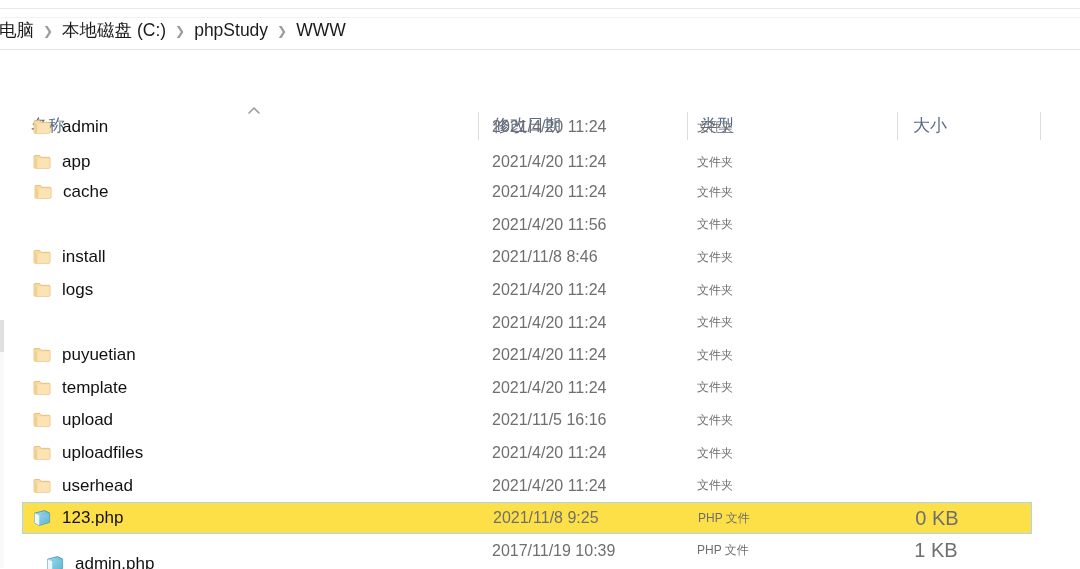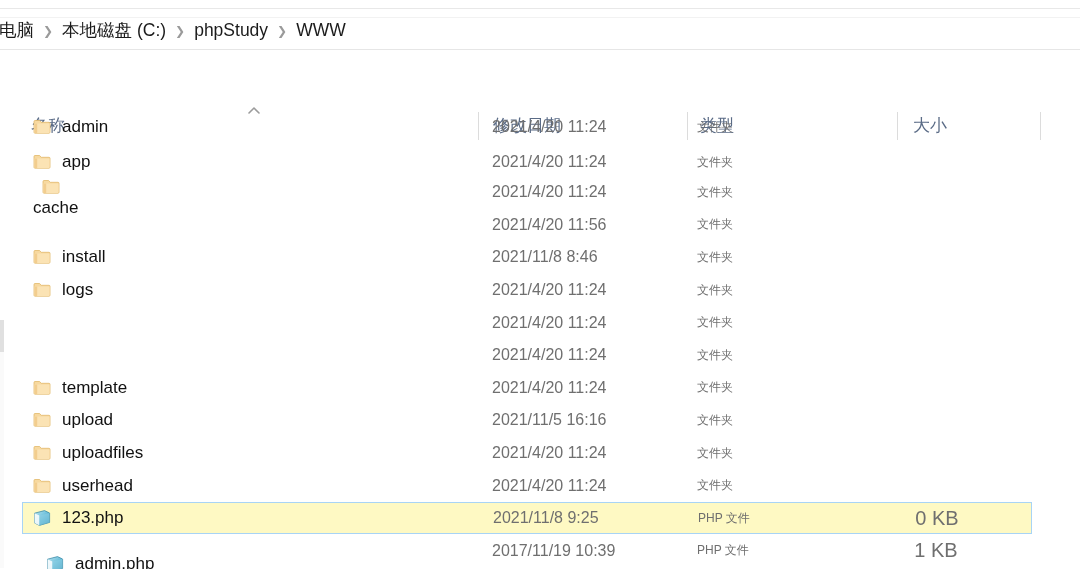--- a/index.html
+++ b/index.html
@@ -119,21 +119,21 @@
   .row {
     position: absolute;
     left: 22px;
     width: 1010px;
     height: 32px;
     display: flex;
     align-items: center;
     box-sizing: border-box;
   }
   .row.selected {
-    background: #fef9c3;
+    background: #fde047;
     border: 1px solid #a8d4f5;
   }
   .cell-name {
     position: absolute;
     left: 0;
     display: flex;
     align-items: center;
     height: 32px;
   }
   .icon-wrap {
@@ -259,21 +259,21 @@
               <path d="M1.4 4.6 H4.2 V14 H2.2 A0.8 0.8 0 0 1 1.4 13.2 Z" fill="#f2cd8e"></path>
             </svg>
           </span>
           <span class="name-text">app</span>
         </div>
         <div class="cell-date">2021/4/20 11:24</div>
         <div class="cell-type">文件夹</div>
         <div class="cell-size"></div>
       </div>
       <div class="row" style="top: 75.2px;">
-        <div class="cell-name" style="left: 2px; flex-direction: column;">
+        <div class="cell-name" style="left: 10px;">
           <span class="icon-wrap">
             <svg width="18" height="16" viewBox="0 0 18 16">
               <path d="M1 2.5 A1 1 0 0 1 2 1.5 H6.6 L8.2 3.3 H16 A1 1 0 0 1 17 4.3 V13.2 A1 1 0 0 1 16 14.2 H2 A1 1 0 0 1 1 13.2 Z" fill="#f7d9a0" stroke="#e2b96a" stroke-width="0.8"></path>
               <path d="M1.4 4.6 H16.6 V13.2 A0.8 0.8 0 0 1 15.8 14 H2.2 A0.8 0.8 0 0 1 1.4 13.2 Z" fill="#fbe3b4"></path>
               <path d="M1.4 4.6 H4.2 V14 H2.2 A0.8 0.8 0 0 1 1.4 13.2 Z" fill="#f2cd8e"></path>
             </svg>
           </span>
           <span class="name-text">cache</span>
         </div>
         <div class="cell-date">2021/4/20 11:24</div>
@@ -314,20 +314,30 @@
         <div class="cell-date">2021/4/20 11:24</div>
         <div class="cell-type">文件夹</div>
         <div class="cell-size"></div>
       </div>
       <div class="row" style="top: 205.6px;">
         <div class="cell-date">2021/4/20 11:24</div>
         <div class="cell-type">文件夹</div>
         <div class="cell-size"></div>
       </div>
       <div class="row" style="top: 238.2px;">
+        <div class="cell-name" style="left: 9px;">
+          <span class="icon-wrap">
+            <svg width="18" height="16" viewBox="0 0 18 16">
+              <path d="M1 2.5 A1 1 0 0 1 2 1.5 H6.6 L8.2 3.3 H16 A1 1 0 0 1 17 4.3 V13.2 A1 1 0 0 1 16 14.2 H2 A1 1 0 0 1 1 13.2 Z" fill="#f7d9a0" stroke="#e2b96a" stroke-width="0.8"></path>
+              <path d="M1.4 4.6 H16.6 V13.2 A0.8 0.8 0 0 1 15.8 14 H2.2 A0.8 0.8 0 0 1 1.4 13.2 Z" fill="#fbe3b4"></path>
+              <path d="M1.4 4.6 H4.2 V14 H2.2 A0.8 0.8 0 0 1 1.4 13.2 Z" fill="#f2cd8e"></path>
+            </svg>
+          </span>
+          <span class="name-text">puyuetian</span>
+        </div>
         <div class="cell-date">2021/4/20 11:24</div>
         <div class="cell-type">文件夹</div>
         <div class="cell-size"></div>
       </div>
       <div class="row" style="top: 270.8px;">
         <div class="cell-name" style="left: 9px;">
           <span class="icon-wrap">
             <svg width="18" height="16" viewBox="0 0 18 16">
               <path d="M1 2.5 A1 1 0 0 1 2 1.5 H6.6 L8.2 3.3 H16 A1 1 0 0 1 17 4.3 V13.2 A1 1 0 0 1 16 14.2 H2 A1 1 0 0 1 1 13.2 Z" fill="#f7d9a0" stroke="#e2b96a" stroke-width="0.8"></path>
               <path d="M1.4 4.6 H16.6 V13.2 A0.8 0.8 0 0 1 15.8 14 H2.2 A0.8 0.8 0 0 1 1.4 13.2 Z" fill="#fbe3b4"></path>

